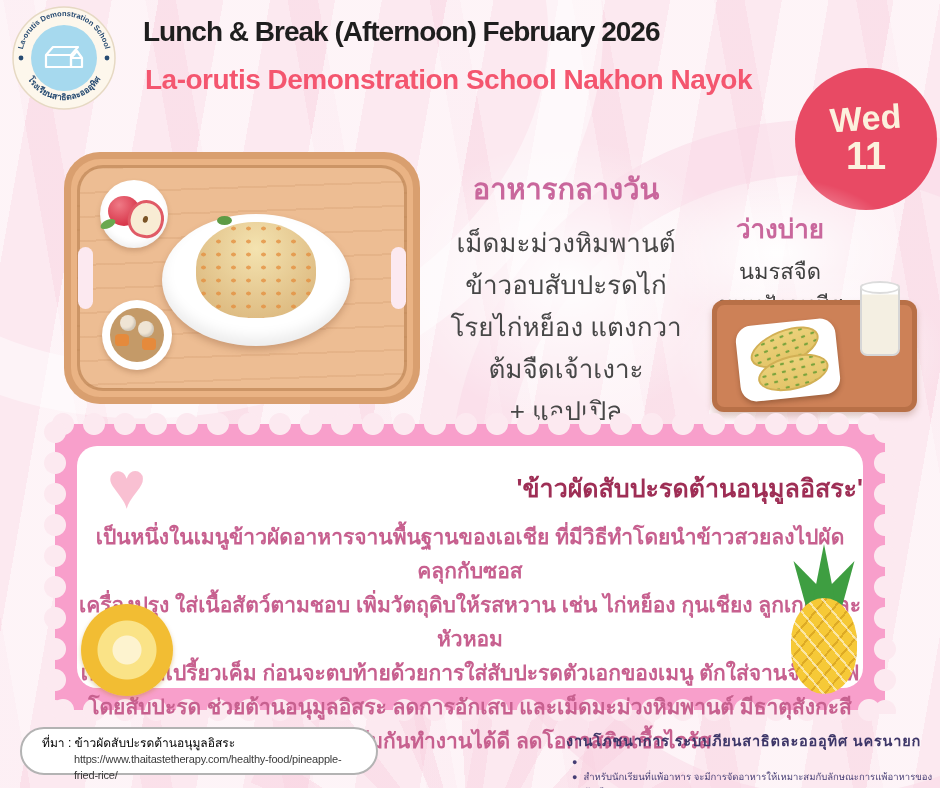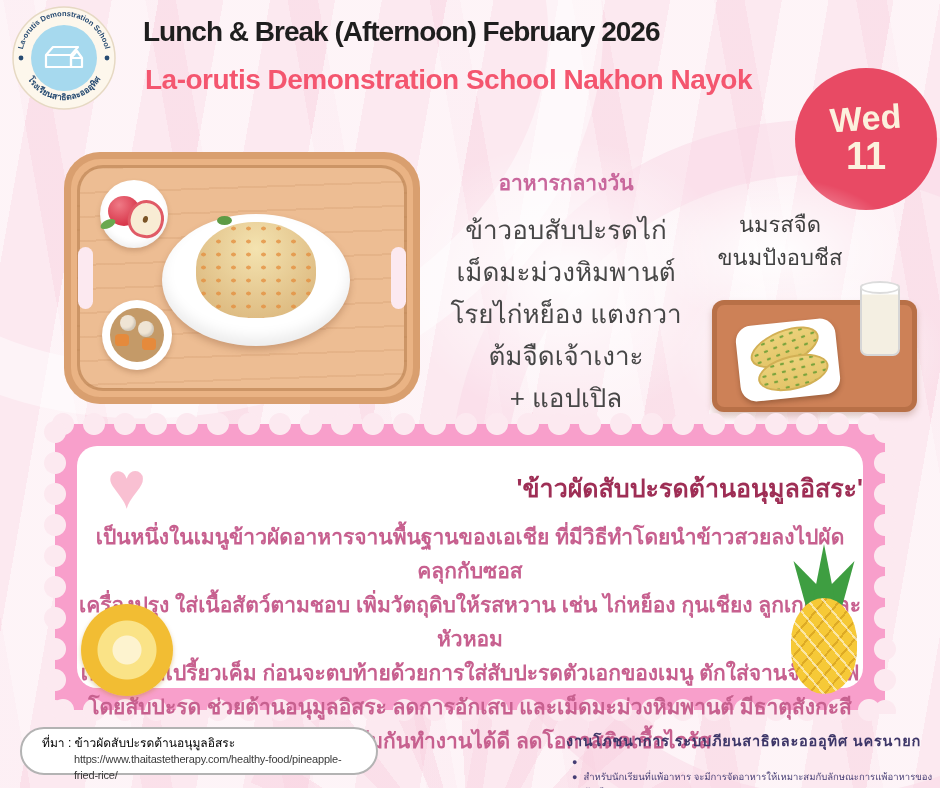--- a/index.html
+++ b/index.html
@@ -47,21 +47,21 @@
                          radial-gradient(circle at 50% 28%,#f4e3b0,#dcb87e 85%);
         background-size:15px 13px,100% 100%;}
   .rice-pea{position:absolute;left:55px;top:2px;width:15px;height:9px;border-radius:50%;background:#5d9b45;}
   .bowl-soup{position:absolute;left:38px;top:148px;width:70px;height:70px;border-radius:50%;background:#fff;
         box-shadow:0 3px 5px rgba(120,70,40,.25);}
   .soup{position:absolute;left:8px;top:8px;width:54px;height:54px;border-radius:50%;background:#c49a68;}
   .carrot{position:absolute;width:14px;height:12px;border-radius:30%;background:#e58a3c;}
   .meatball{position:absolute;width:16px;height:16px;border-radius:50%;background:#efe4d4;box-shadow:inset -2px -2px 2px rgba(0,0,0,.12);}
   
   .lunch-text{position:absolute;left:418px;top:166px;width:296px;text-align:center;}
-  .menu-title{font-size:21px;font-weight:bold;color:#c9679c;margin-bottom:10px;}
+  .menu-title{font-size:29px;font-weight:bold;color:#c9679c;margin-bottom:10px;}
   .menu-line{font-size:26px;color:#474747;line-height:1.62;}
   .break-text{position:absolute;left:688px;top:208px;width:184px;text-align:center;}
   .break-title{font-size:26px;font-weight:bold;color:#c9679c;margin-bottom:6px;}
   .break-line{font-size:22px;color:#404040;line-height:1.5;}
   
   .snacktray{position:absolute;left:712px;top:300px;width:205px;height:112px;background:#cd8157;border-radius:12px;
         box-shadow:inset 0 0 0 5px rgba(110,55,20,.22), 0 4px 6px rgba(120,60,30,.25);}
   .snack-plate{position:absolute;left:26px;top:22px;width:100px;height:76px;border-radius:16px;background:#fff;
         transform:rotate(-6deg);box-shadow:0 3px 5px rgba(60,25,5,.3);}
   .bread{position:absolute;width:68px;height:30px;border-radius:50%;background:#ecd27b;border:2px solid #d2b055;
@@ -170,28 +170,29 @@
         <div class="carrot" style="left:5px;top:26px;"></div>
         <div class="carrot" style="left:32px;top:30px;"></div>
         <div class="meatball" style="left:10px;top:7px;"></div>
         <div class="meatball" style="left:28px;top:13px;"></div>
       </div>
     </div>
   </div>
 
   <div class="lunch-text">
     <div class="menu-title">อาหารกลางวัน</div>
+    <div class="menu-line">เม็ดมะม่วงหิมพานต์</div>
     <div class="menu-line">ข้าวอบสับปะรดไก่</div>
-    <div class="menu-line">เม็ดมะม่วงหิมพานต์</div>
     <div class="menu-line">โรยไก่หย็อง แตงกวา</div>
     <div class="menu-line">ต้มจืดเจ้าเงาะ</div>
     <div class="menu-line">+ แอปเปิล</div>
   </div>
 
   <div class="break-text">
+    <div class="break-title">ว่างบ่าย</div>
     <div class="break-line">นมรสจืด</div>
     <div class="break-line">ขนมปังอบชีส</div>
   </div>
 
   <div class="snacktray">
     <div class="snack-plate">
       <div class="bread b1"></div>
       <div class="bread b2"></div>
     </div>
     <div class="milk"></div>

